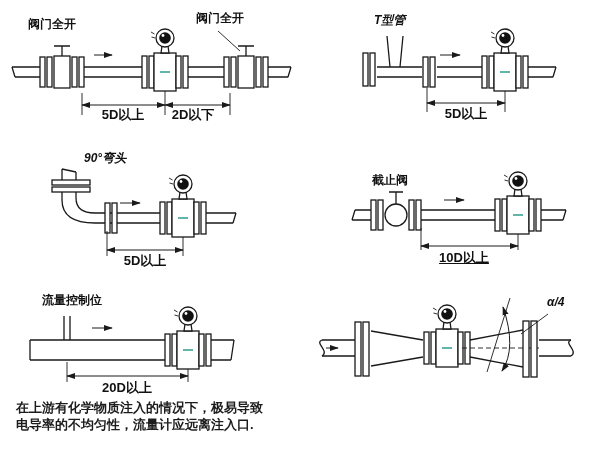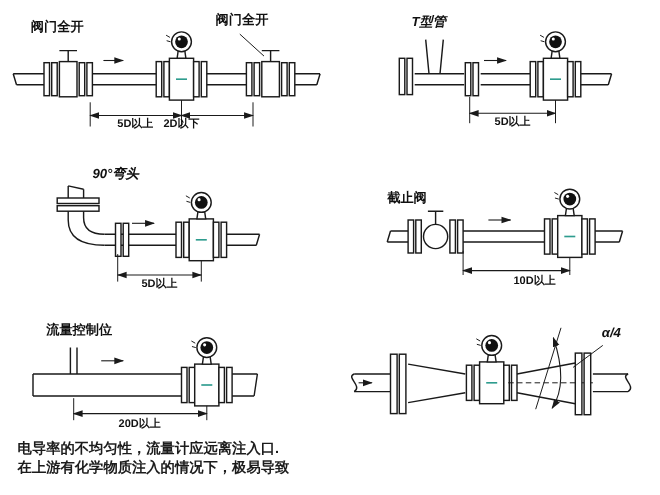--- a/index.html
+++ b/index.html
@@ -16,21 +16,21 @@
     color:#111;
     font-weight:700;
     font-size:12px;
     line-height:1;
     white-space:nowrap;
   }
   .dim{
     position:absolute;
     color:#111;
     font-weight:700;
-    font-size:10px;
+    font-size:13px;
     line-height:1;
     white-space:nowrap;
     transform:translateX(-50%);
   }
   .cap{
     position:absolute;
     color:#1c1c1c;
     font-weight:700;
     font-size:13px;
     line-height:17px;
@@ -164,34 +164,34 @@
       <path class="ln" d="M571,340 C563,343 579,351 571,356"></path>
       <path class="thin" d="M510,298 L487,372"></path>
       <path class="dimln" d="M503,307 Q517,348 502,371" marker-start="url(#arr)" marker-end="url(#arr)"></path>
       <path class="thin" d="M548,314 L521,334"></path>
     </g>
   </svg>
 
   <div class="lbl" style="left:28px;top:18px;">阀门全开</div>
   <div class="lbl" style="left:196px;top:12px;">阀门全开</div>
   <div class="dim" style="left:123px;top:108px;">5D以上</div>
-  <div class="dim" style="left:165px;top:108px;">2D以下</div>
+  <div class="dim" style="left:193px;top:108px;">2D以下</div>
 
   <div class="lbl" style="left:374px;top:14px;font-style:italic;">T型管</div>
   <div class="dim" style="left:466px;top:107px;">5D以上</div>
 
   <div class="lbl" style="left:84px;top:152px;font-style:italic;">90°弯头</div>
   <div class="dim" style="left:145px;top:254px;">5D以上</div>
 
-  <div class="lbl" style="left:352px;top:174px;">截止阀</div>
-  <div class="dim" style="left:486px;top:251px;">10D以上</div>
+  <div class="lbl" style="left:372px;top:174px;">截止阀</div>
+  <div class="dim" style="left:464px;top:251px;text-decoration:underline;">10D以上</div>
 
   <div class="lbl" style="left:42px;top:294px;">流量控制位</div>
   <div class="dim" style="left:127px;top:381px;">20D以上</div>
 
   <div class="lbl" style="left:547px;top:296px;font-style:italic;">α/4</div>
 
   <div class="cap" style="left:16px;top:399px;">
+    <div>在上游有化学物质注入的情况下，极易导致</div>
     <div>电导率的不均匀性，流量计应远离注入口.</div>
-    <div>在上游有化学物质注入的情况下，极易导致</div>
   </div>
 
 </div>
 
 </body></html>

